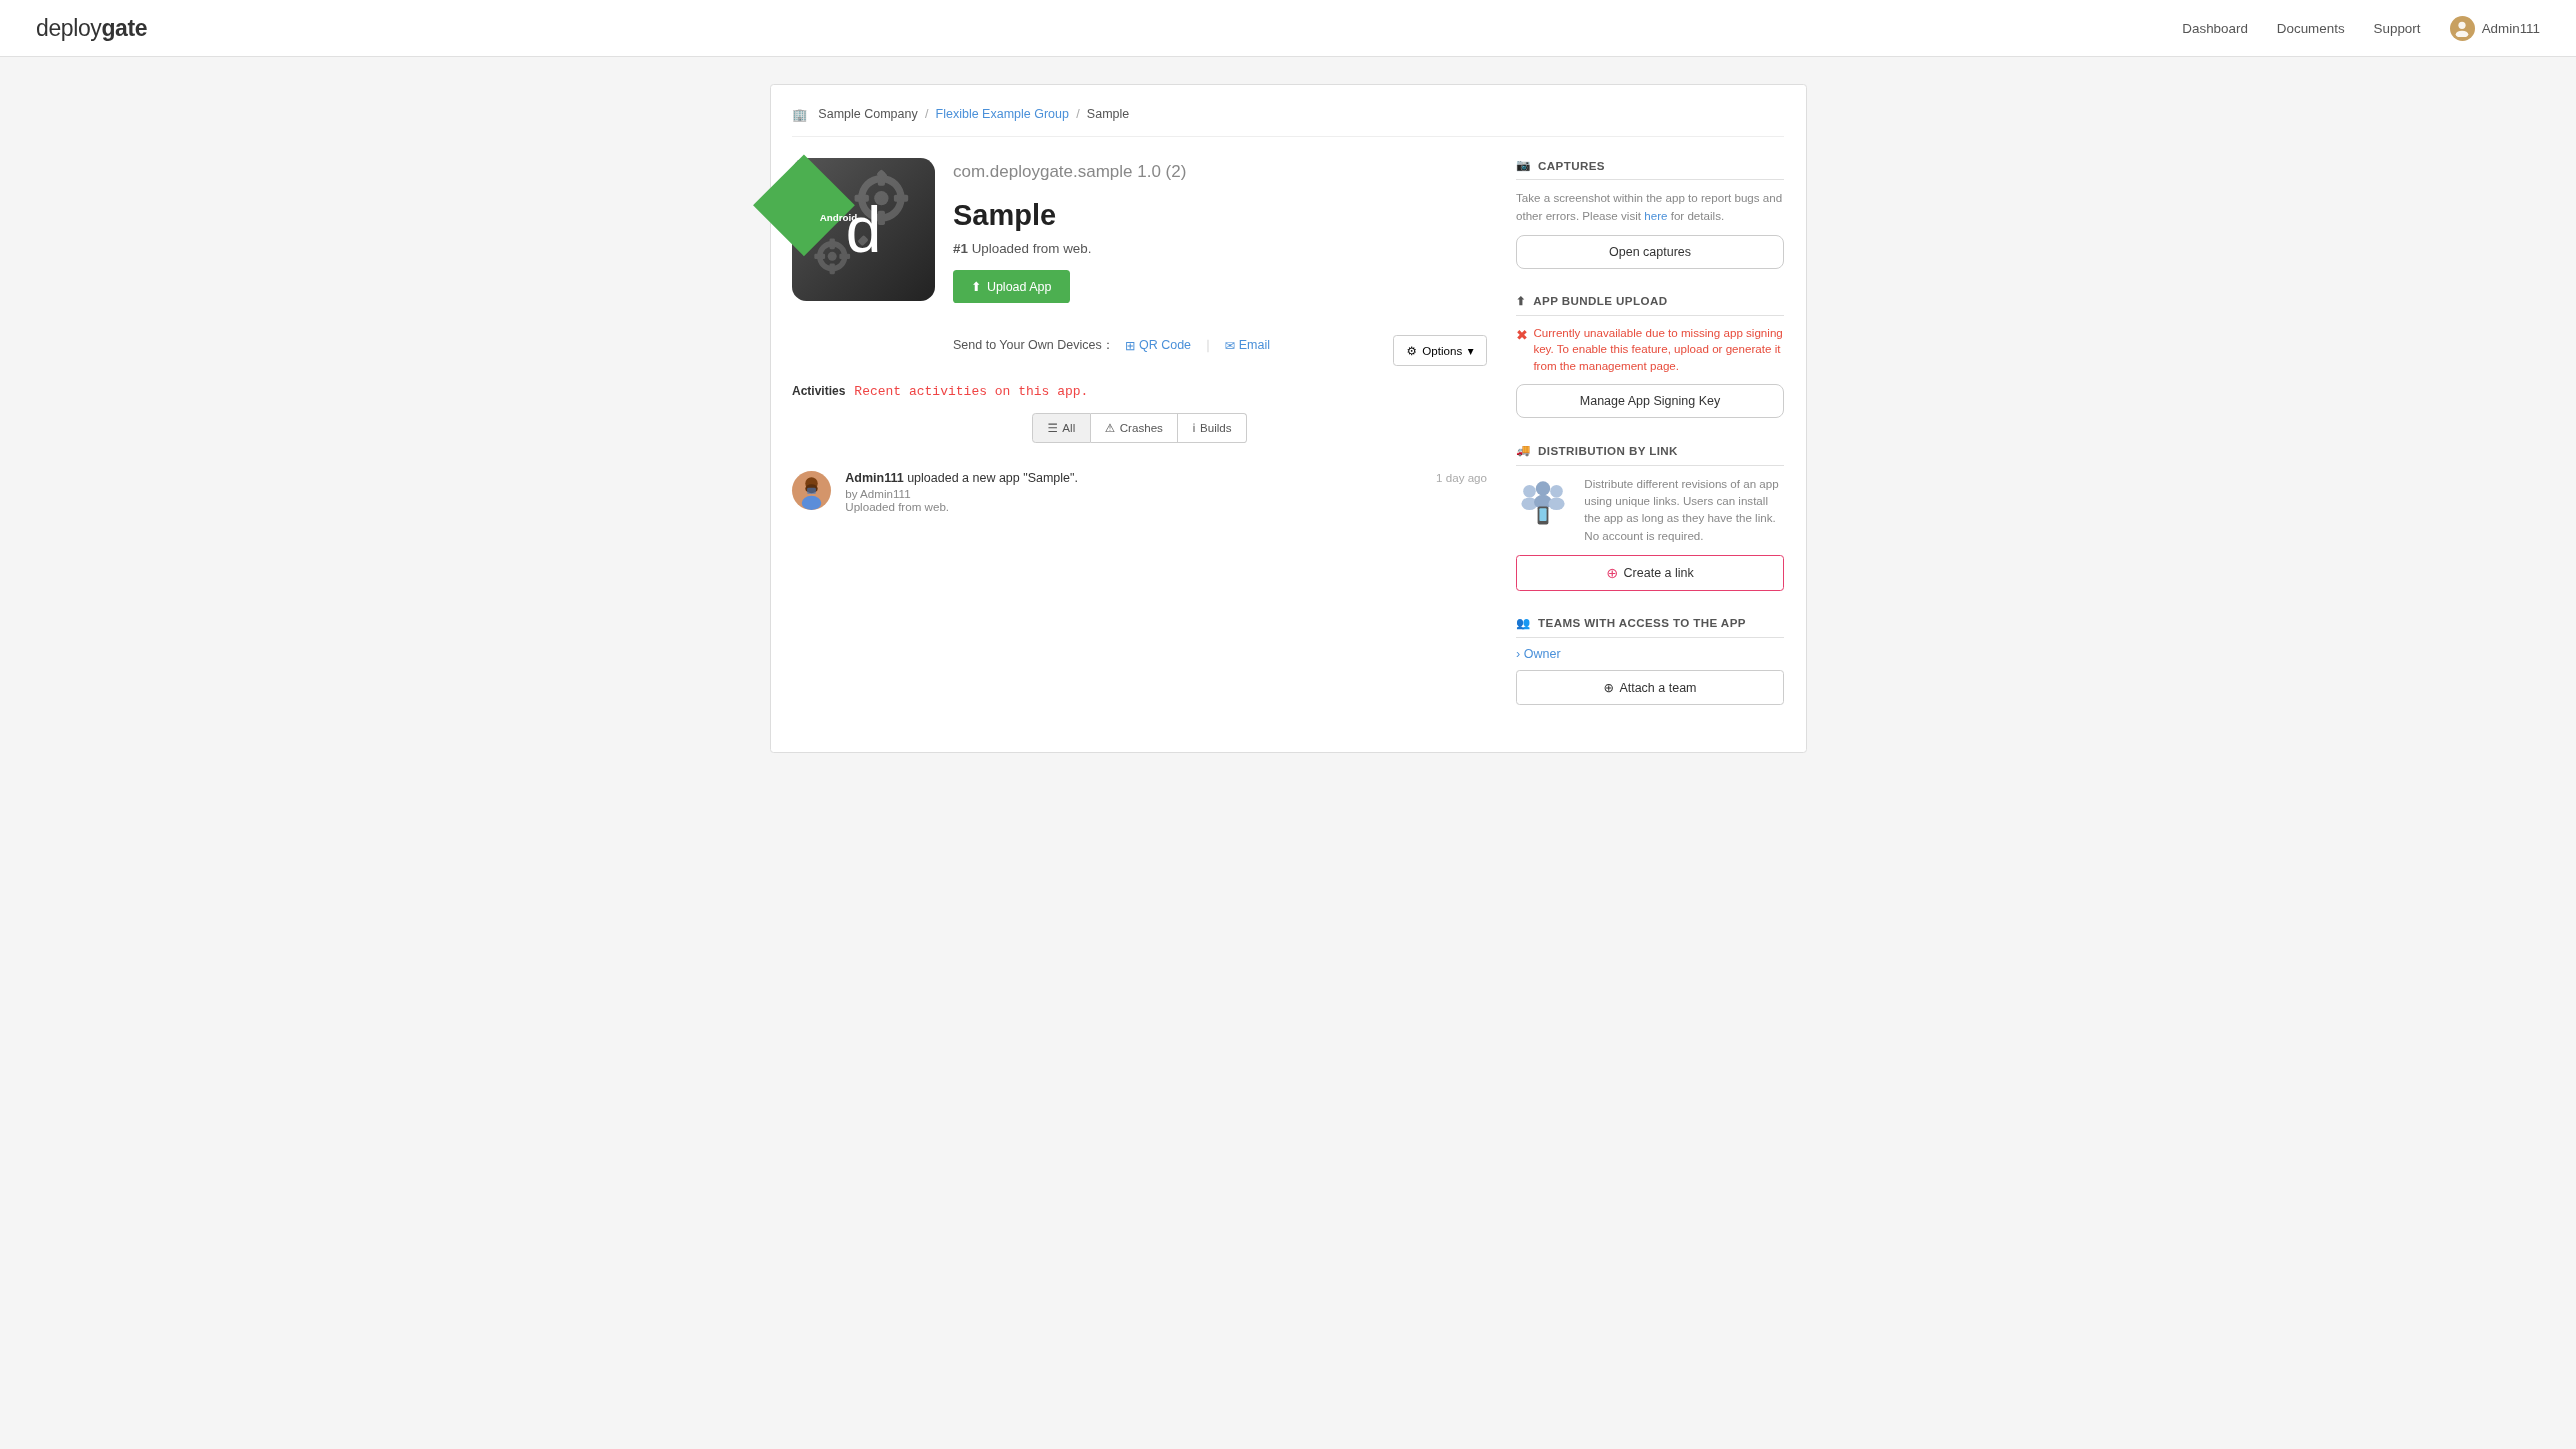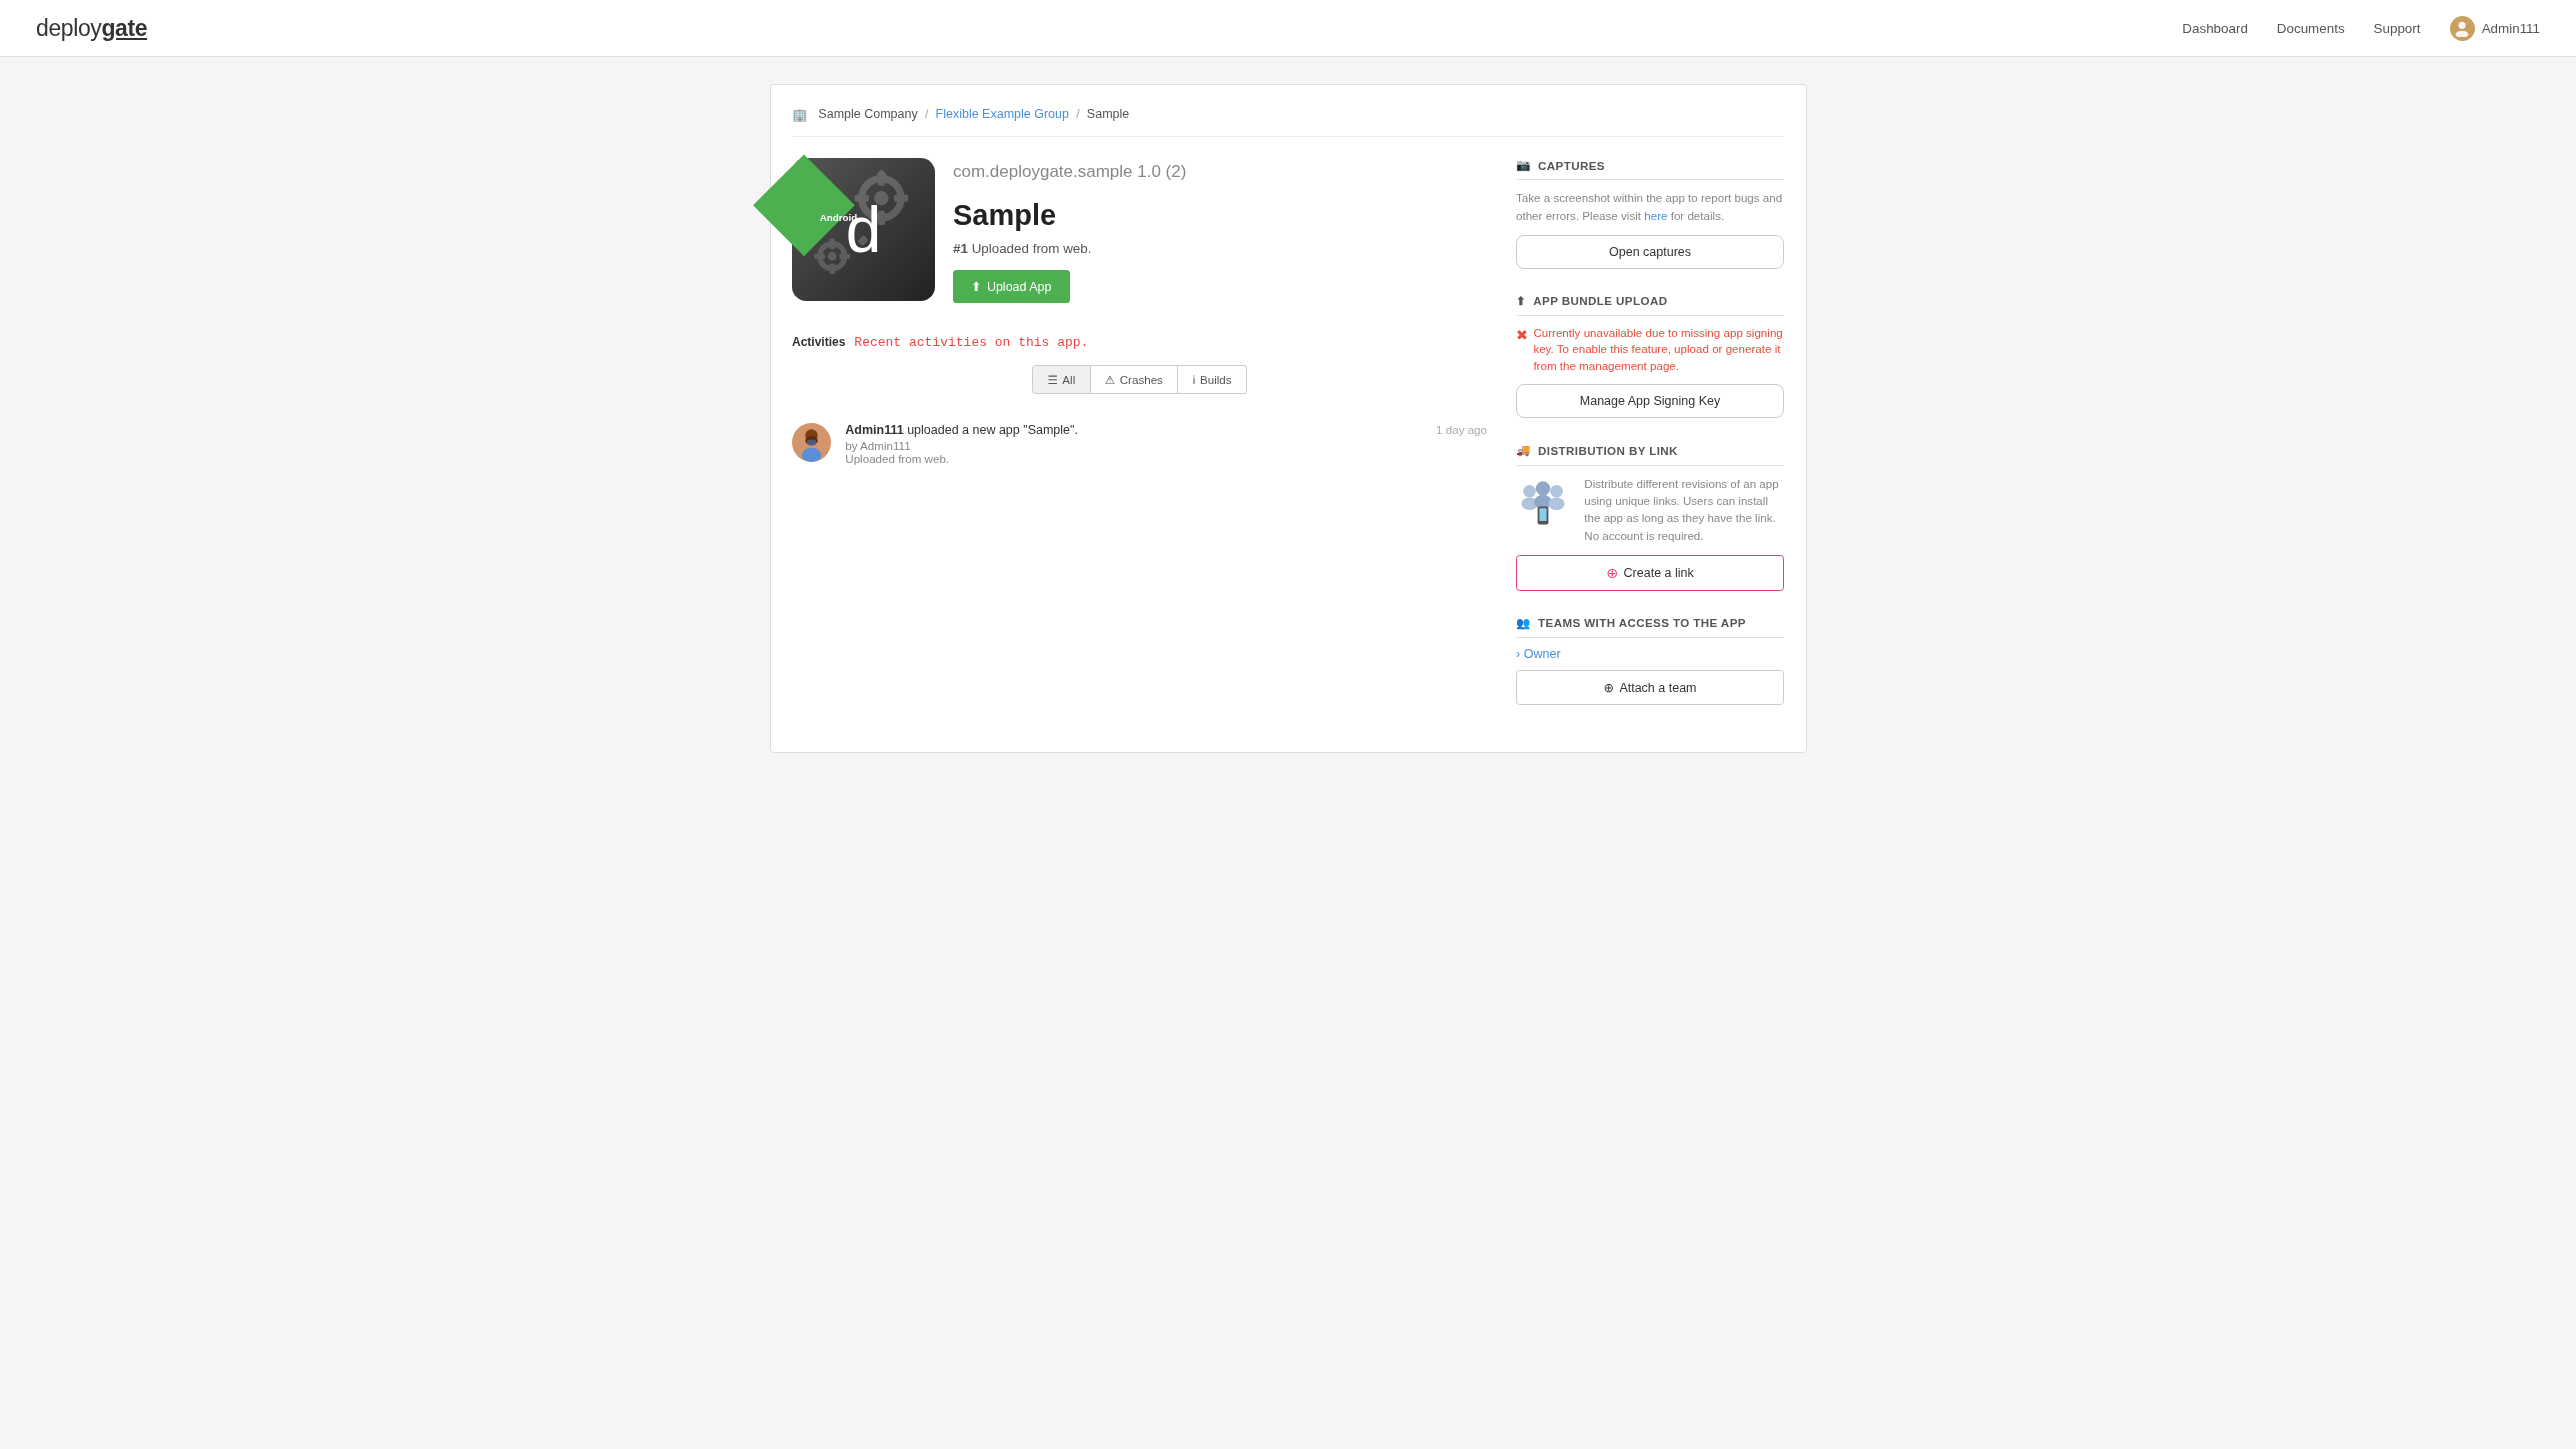--- a/index.html
+++ b/index.html
@@ -14,21 +14,21 @@
       display: flex;
       align-items: center;
       justify-content: space-between;
     }
     .logo {
       font-size: 23px;
       color: #333;
       font-weight: 300;
       letter-spacing: -0.4px;
     }
-    .logo strong { font-weight: 700; text-decoration: underline; }
+    .logo strong { font-weight: 700; }
     .nav { display: flex; align-items: center; gap: 29px; }
     .nav a { color: #555; text-decoration: none; font-size: 13.4px; }
     .user-badge {
       display: flex; align-items: center; gap: 7.2px;
       color: #555; font-size: 13.4px;
     }
     .user-avatar {
       width: 25px; height: 25px; border-radius: 50%;
       background: #c8a060;
       display: flex; align-items: center; justify-content: center;
@@ -505,20 +505,39 @@
           <div class="app-info">
             <div class="app-bundle">com.deploygate.sample  1.0 (2)</div>
             <div class="app-name">Sample</div>
             <div class="app-upload-info">
               <strong>#1</strong> Uploaded from web.
             </div>
             <button class="upload-btn">
               <span>⬆</span>
               <span>Upload App</span>
             </button>
+            <div style="clear:both; display:flex; align-items:center; justify-content:space-between; flex-wrap:wrap; gap:9px; margin-top:7.2px;">
+              <div class="send-devices">
+                <span>Send to Your Own Devices：</span>
+                <a href="#">
+                  <span>⊞</span>
+                  <span>QR Code</span>
+                </a>
+                <span class="send-sep">｜</span>
+                <a href="#">
+                  <span>✉</span>
+                  <span>Email</span>
+                </a>
+              </div>
+              <button class="options-btn">
+                <span>⚙</span>
+                <span>Options</span>
+                <span>▾</span>
+              </button>
+            </div>
           </div>
         </div>
 
 
         <div class="activities-header">
           <span class="activities-title">Activities</span>
           <span class="activities-sub">Recent activities on this app.</span>
         </div>
 
         <div class="filter-tabs">

